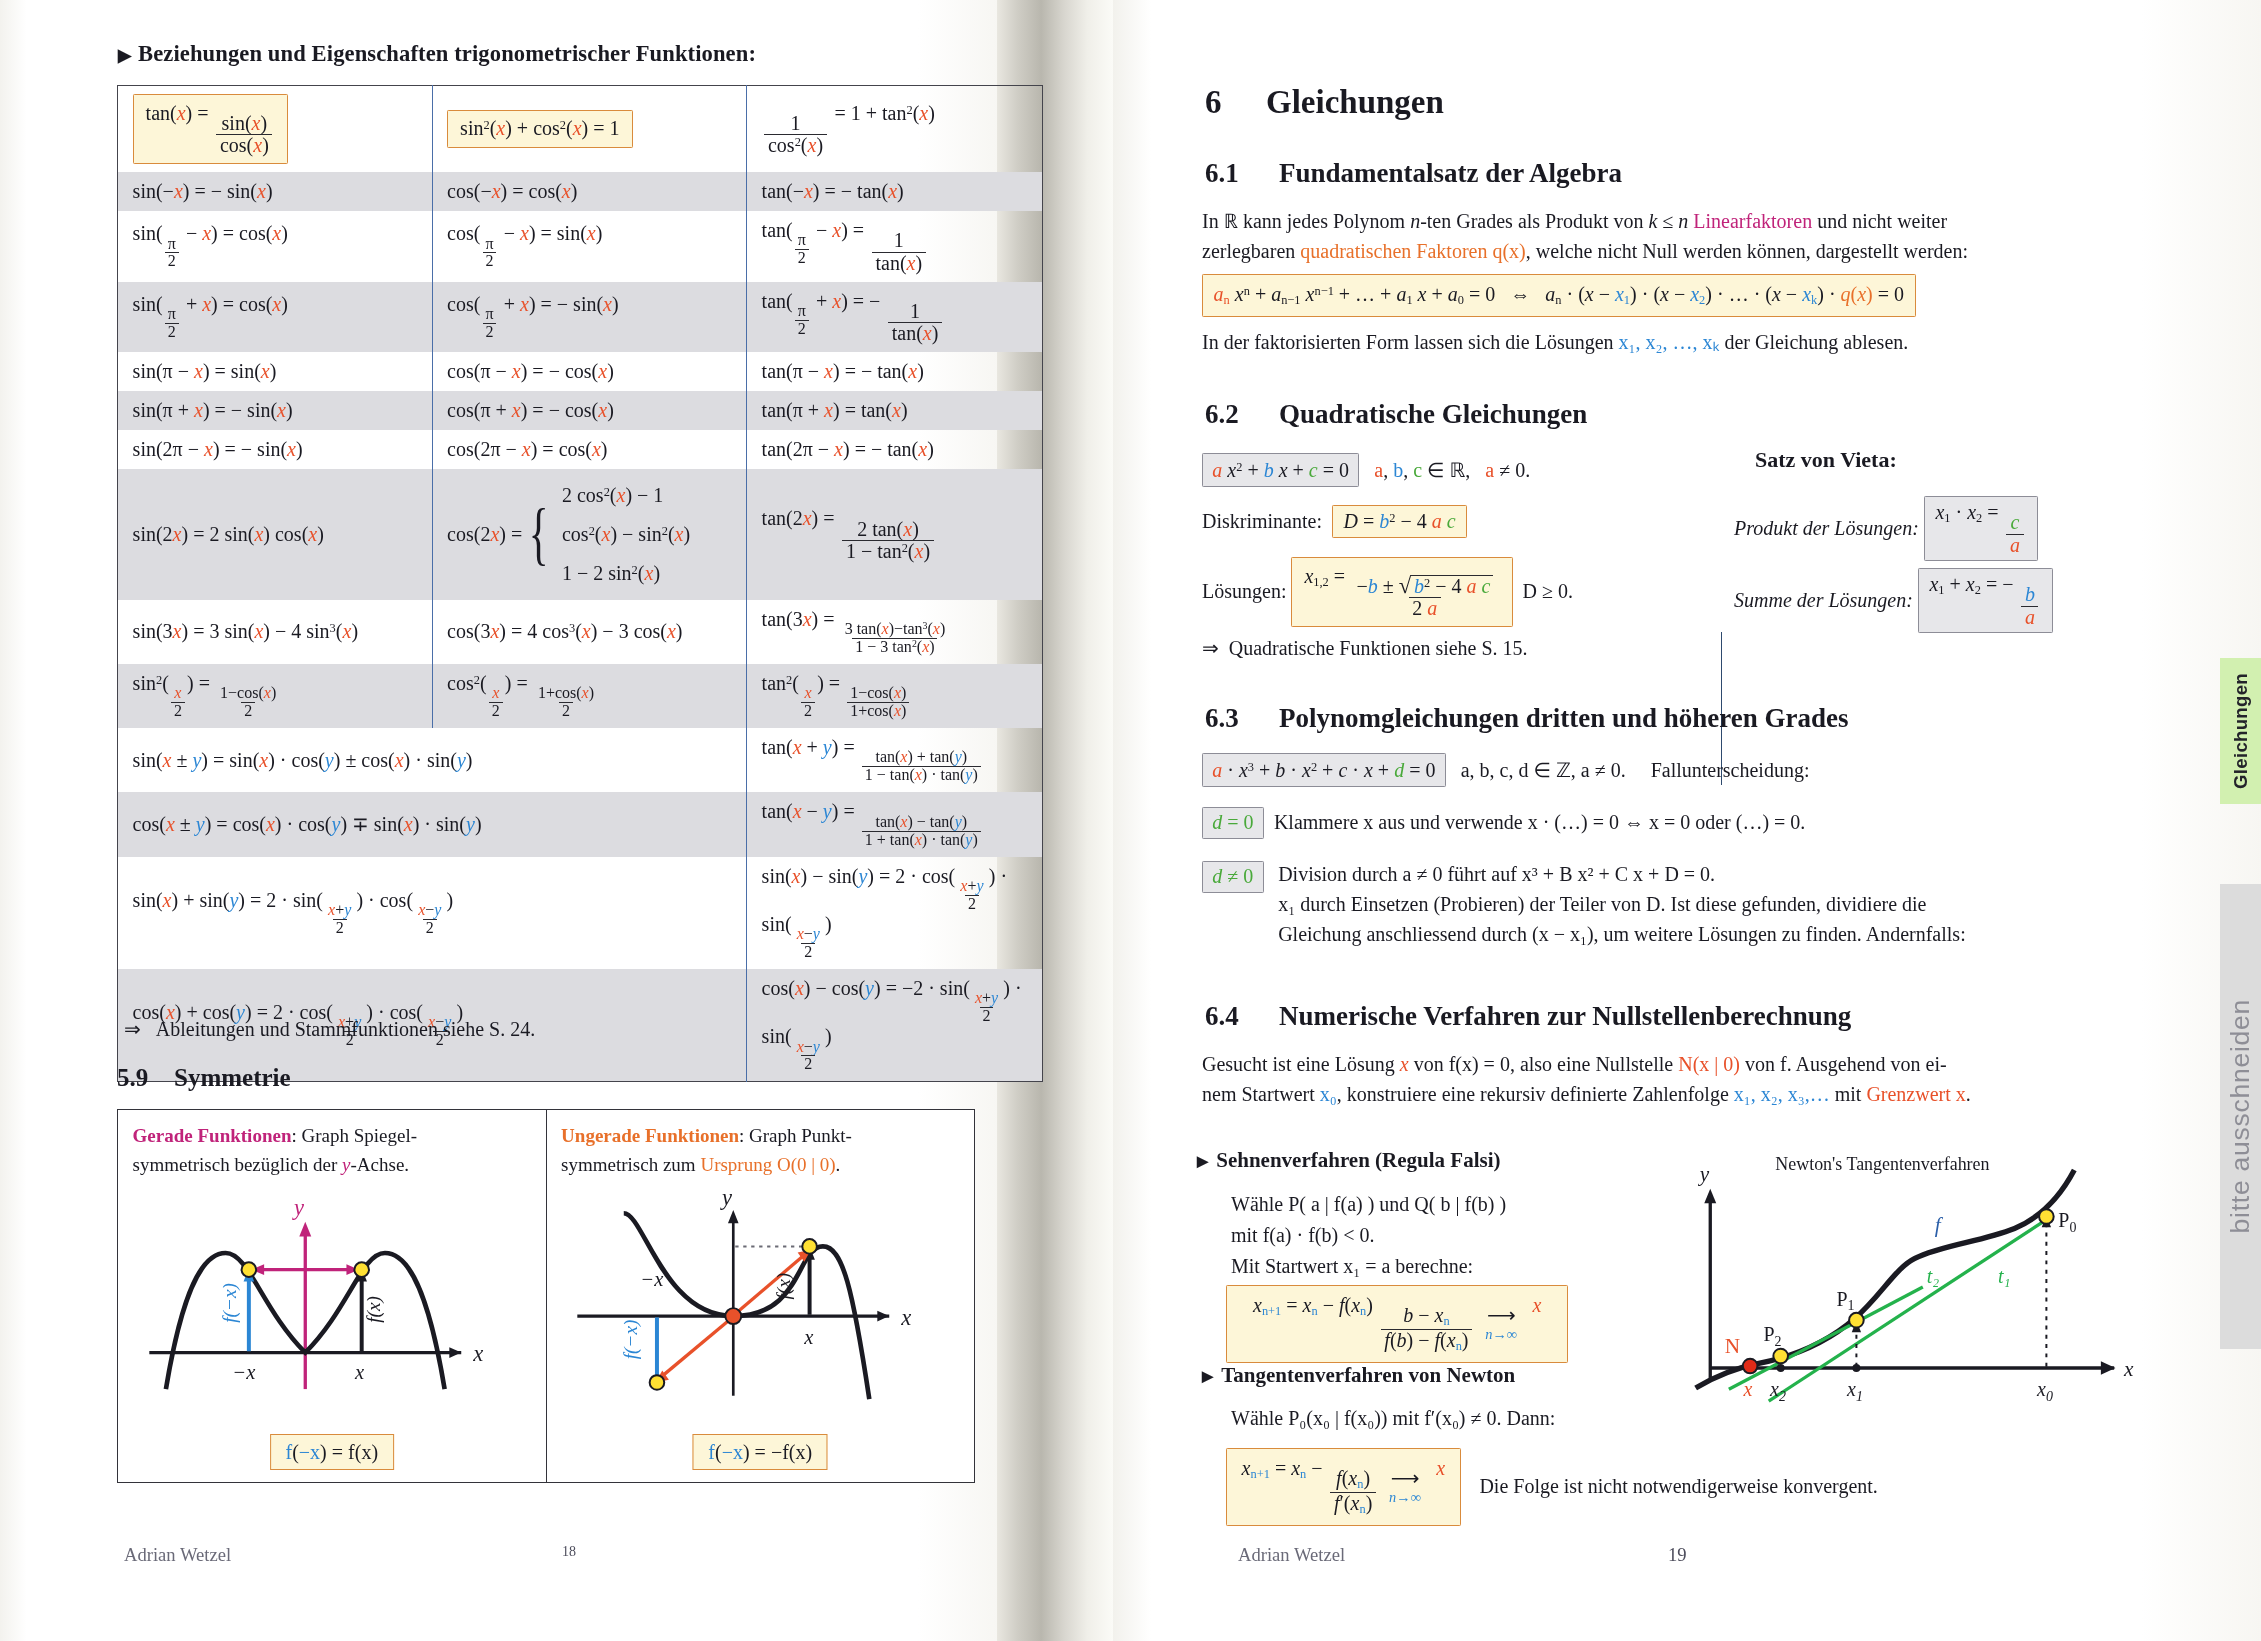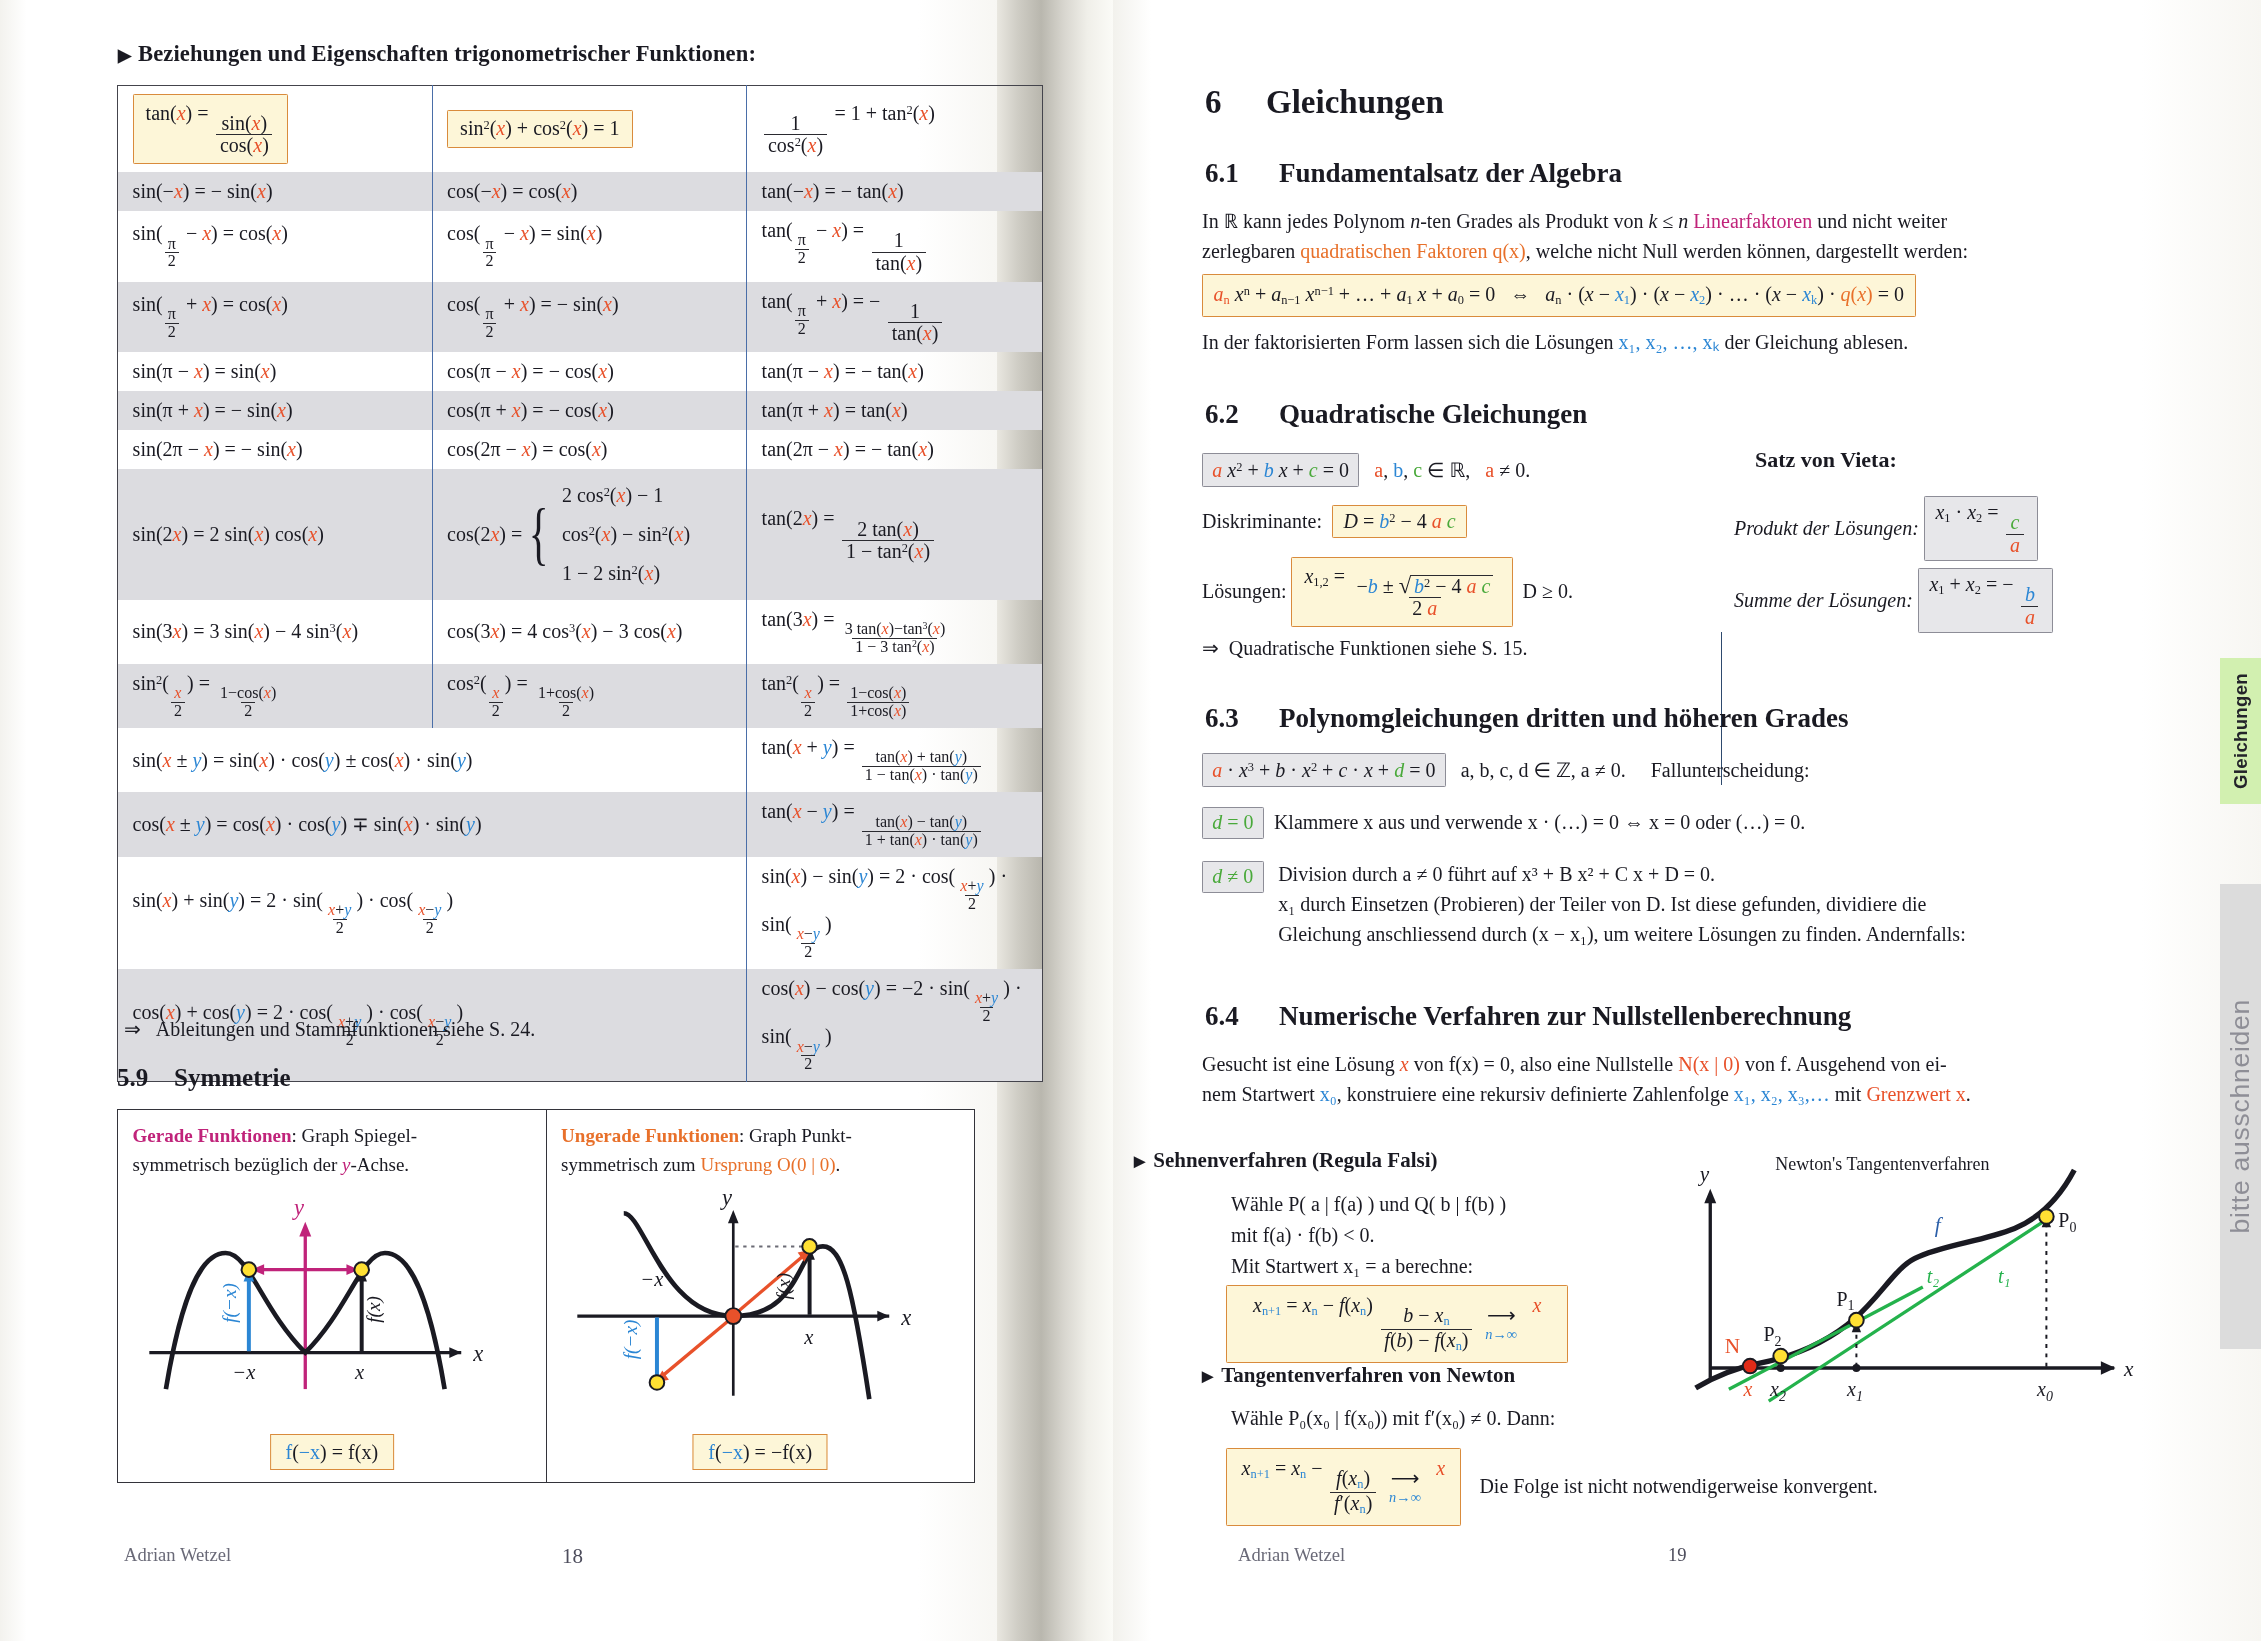--- a/index.html
+++ b/index.html
@@ -70,21 +70,21 @@
              border:1.6px solid #33333a;display:flex;background:#fff;}
   .sym-cell{flex:1;padding:12px 14.6px;position:relative;}
   .sym-cell.left-cell{border-right:1.3px solid #33333a;}
   .sym-head{font-size:19px;line-height:1.5;}
   .sym-head b{font-weight:700;text-align:center;}
 
   .eqbox{position:absolute;bottom:12px;left:50%;transform:translateX(-50%);
          background:#fdf6d8;border:1.1px solid #d98b3c;padding:5.3px 14.6px;font-size:20px;white-space:nowrap;}
 
   #footer-left-name{position:absolute;left:124px;top:1544px;font-size:18.6px;color:#6a6a78;}
-  #footer-left-page{position:absolute;left:562px;top:1544px;font-size:21px;color:#4d4d5c;}
+  #footer-left-page{position:absolute;left:562px;top:1544px;font-size:14px;color:#4d4d5c;}
 
   
   #ch6{position:absolute;left:1205px;top:84px;font-size:33px;font-weight:700;}
   #ch6 .num{display:inline-block;width:61px;}
 
   .sec{position:absolute;font-size:27px;font-weight:700;}
   .sec .num{display:inline-block;width:74px;}
 
   .para{position:absolute;font-size:20px;line-height:1.52;}
 
@@ -451,21 +451,21 @@
   </div>
 
   <div class="sec" style="left:1205px;top:1001px;">
     <span class="num">6.4</span><span>Numerische Verfahren zur Nullstellenberechnung</span>
   </div>
   <div class="para" style="left:1202px;top:1049px;width:944px;">
     <span>Gesucht ist eine Lösung </span><i class="it rd">x</i><span> von f(x) = 0, also eine Nullstelle </span><span class="rd">N(x | 0)</span><span> von f. Ausgehend von ei-</span><br>
     <span>nem Startwert </span><span class="bl">x₀</span><span>, konstruiere eine rekursiv definierte Zahlenfolge </span><span class="bl">x₁, x₂, x₃,…</span><span> mit </span><span class="rd">Grenzwert x</span><span>.</span>
   </div>
 
-  <div class="bullet-sub" style="left:1134px;top:1148px;">
+  <div class="bullet-sub" style="left:1197px;top:1148px;">
     <span class="tri">▶</span><span>Sehnenverfahren (Regula Falsi)</span>
   </div>
   <div class="para" style="left:1231px;top:1189px;line-height:1.55;">
     <div>Wähle P( a | f(a) ) und Q( b | f(b) )</div>
     <div>mit f(a) · f(b) &lt; 0.</div>
     <div>Mit Startwert x₁ = a berechne:</div>
   </div>
   <div style="position:absolute;left:1226px;top:1285px;">
     <span class="boxY" style="font-size:20px;padding:8px 26px;">
       <i class="it">x</i><sub class="bl">n+1</sub> = <i class="it">x</i><sub class="bl">n</sub> − <i class="it">f</i>(<i class="it">x</i><sub class="bl">n</sub>)

